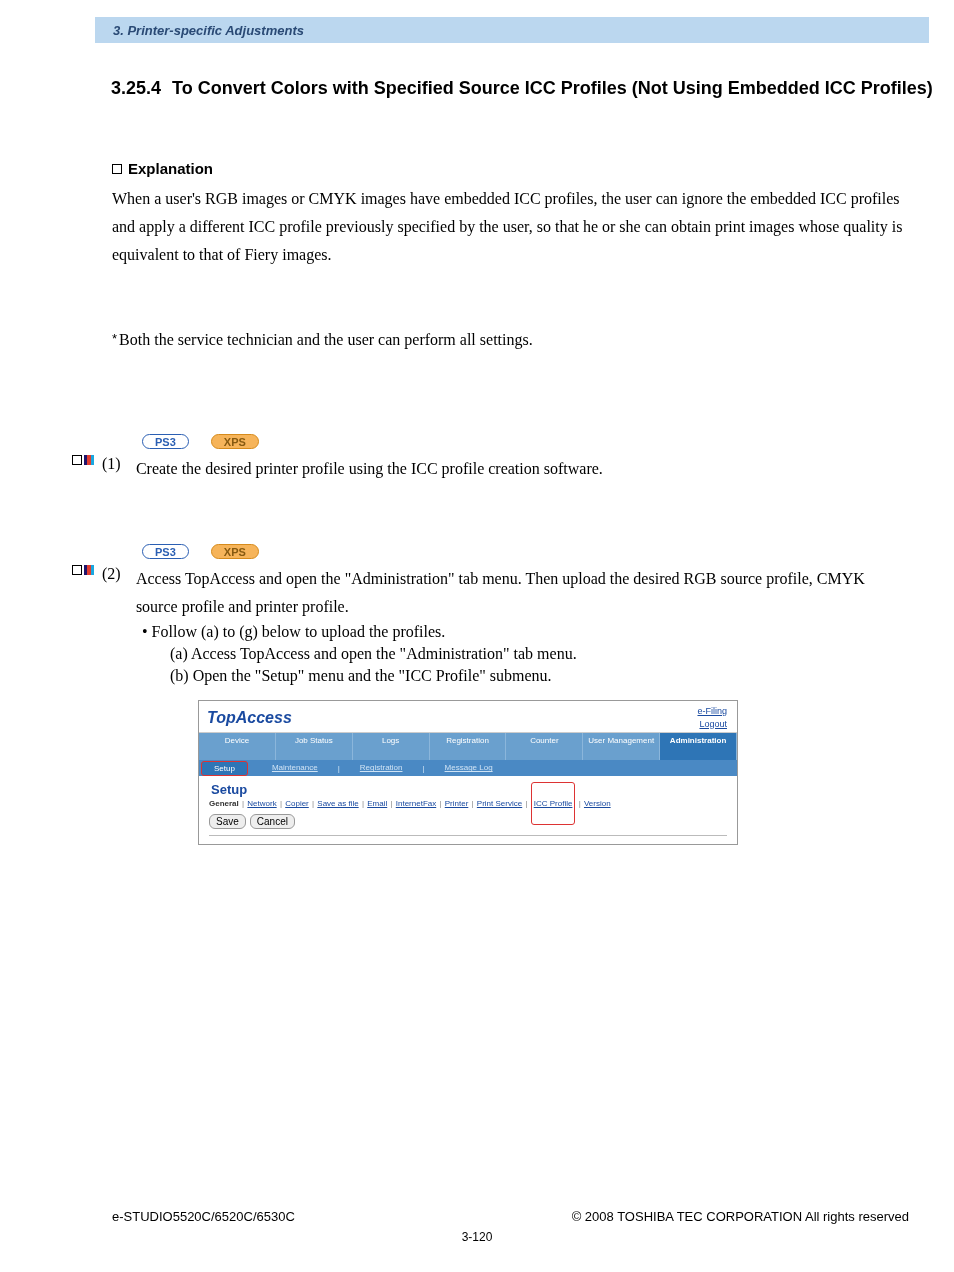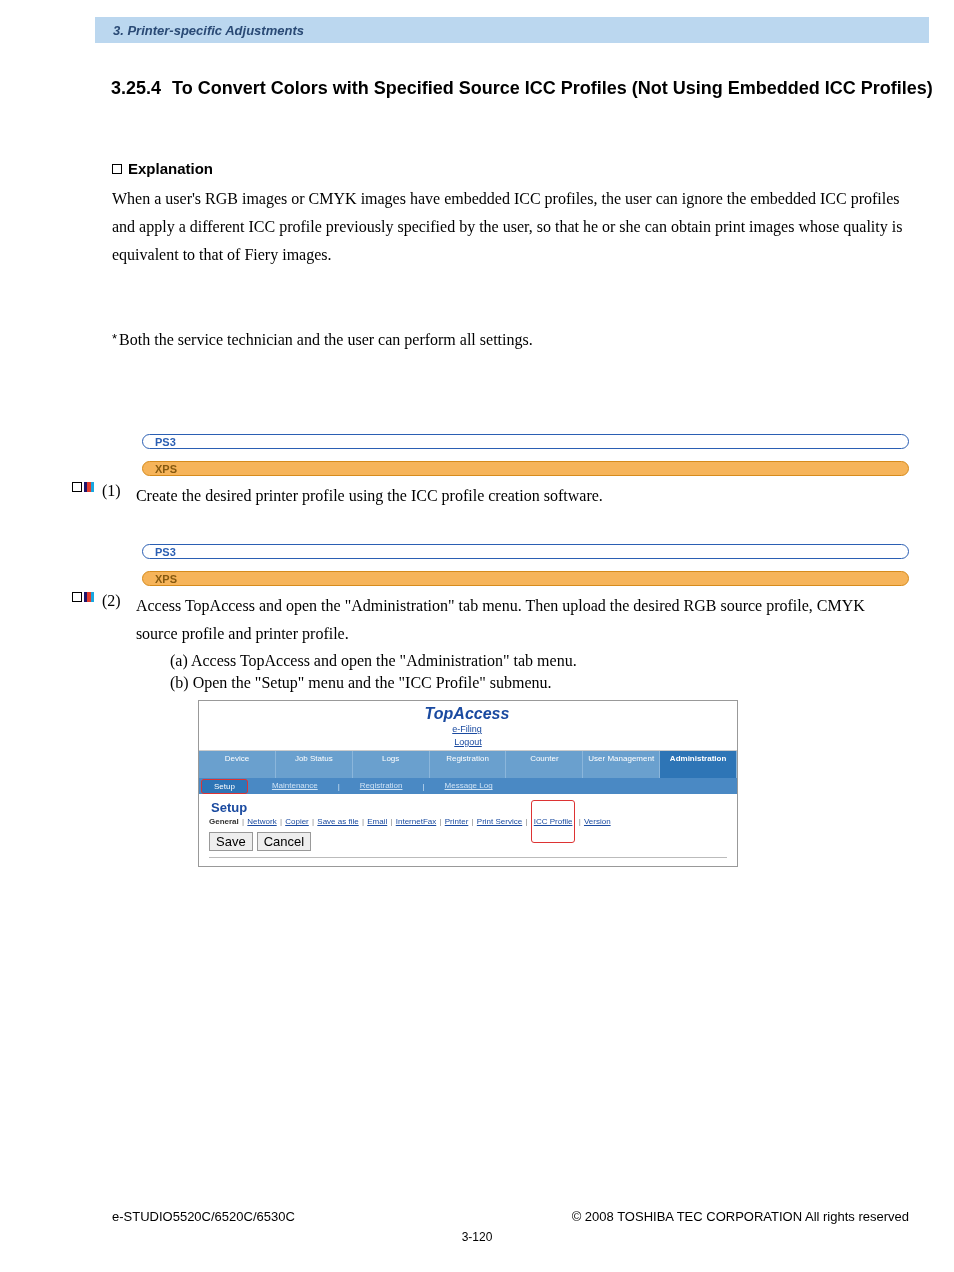--- a/index.html
+++ b/index.html
@@ -56,23 +56,22 @@
     font-size: 16px;
     color: #000;
     line-height: 1.75;
     margin-top: 8px;
   }
   .procedures-block { position: absolute; top: 325px; left: 112px; right: 45px; }
   .proc-note { font-size: 16px; margin-top: 6px; }
   .asterisk { font-family: Arial, sans-serif; font-size: 13px; vertical-align: 2px; margin-right: 2px;}
   .badge-row {
     display: flex;
-    gap: 12px;
+    gap: 22px;
     margin-bottom: 6px;
-    flex-direction: column;
   }
   .badge {
     font-family: Arial, Helvetica, sans-serif;
     font-size: 11px;
     font-weight: bold;
     padding: 1px 12px 1px 12px;
     border-radius: 9px;
     line-height: 13px;
     height: 15px;
   }
@@ -107,21 +106,20 @@
     width: 540px;
     border: 1px solid #999;
     font-family: Arial, Helvetica, sans-serif;
     background: #fff;
   }
   .app-top {
     display: flex;
     justify-content: space-between;
     align-items: center;
     padding: 4px 10px 2px 8px;
-    flex-direction: column;
   }
   .app-logo {
     font-family: Arial, sans-serif;
     font-weight: bold;
     font-style: italic;
     font-size: 16px;
     color: #1a4aa0;
   }
   .app-links { font-size: 9px; text-align: right; line-height: 1.4; }
   .app-links span { color: #1a4aa0; text-decoration: underline; display: block; }
@@ -177,25 +175,25 @@
     font-size: 8px;
     color: #1a4aa0;
     margin-bottom: 6px;
   }
   .subnav span { text-decoration: underline; }
   .subnav .sep { text-decoration: none; color: #888; padding: 0 1px; }
   .subnav .plain { text-decoration: none; color: #333; font-weight: bold; }
   .icc-highlight { border: 1.5px solid #d33; border-radius: 3px; padding: 16px 2px; text-decoration: underline; }
   .btnrow { display: flex; gap: 4px; margin-top: 4px; }
   .tiny-btn {
-    font-size: 13px;
+    font-size: 10px;
     background: #eee;
     border: 1px solid #999;
     padding: 1px 6px;
-    border-radius: 0;
+    border-radius: 6px;
   }
   .hr2 { border: none; border-top: 1px solid #bbb; margin-top: 6px; }
 
   .footer {
     position: absolute;
     bottom: 48px;
     left: 112px;
     right: 45px;
     display: flex;
     justify-content: space-between;
@@ -269,20 +267,21 @@
       <span style="display:inline-flex">
           <span class="cb-cell cb1"></span>
           <span class="cb-cell cb2"></span>
           <span class="cb-cell cb3"></span>
         </span>
     </span>
     <span class="step-num">(2)</span>
     <span class="step-text">Access TopAccess and open the "Administration" tab menu. Then upload the desired RGB source profile, CMYK source profile and printer profile.</span>
   </div>
   <div class="step-content-indent">
+    <div class="bullet-line">• Follow (a) to (g) below to upload the profiles.</div>
     <div class="sub-letter">(a) Access TopAccess and open the "Administration" tab menu.</div>
     <div class="sub-letter">(b) Open the "Setup" menu and the "ICC Profile" submenu.</div>
   </div>
 </div>
 
 <div class="app-shot">
   <div class="app-top">
     <div class="app-logo">TopAccess</div>
     <div class="app-links">
       <span>e-Filing</span>

